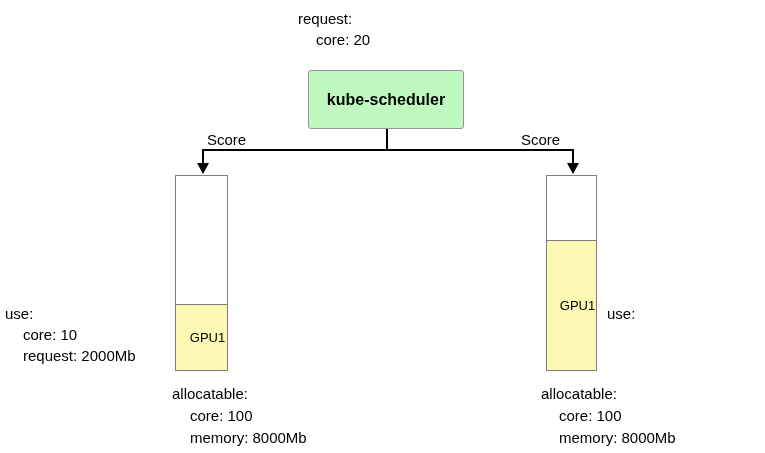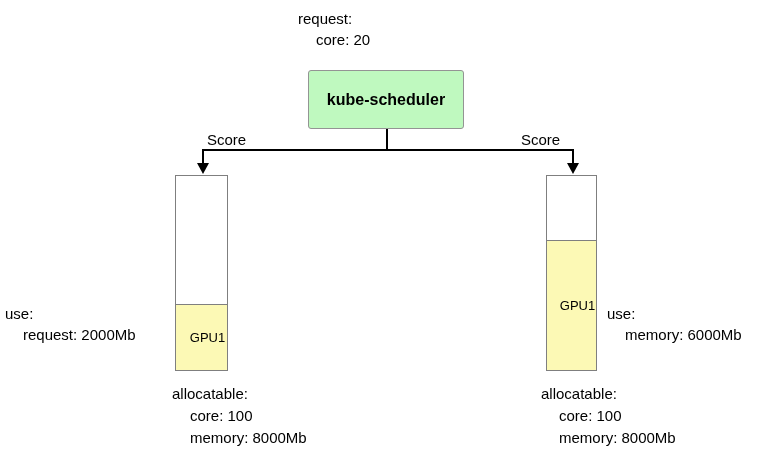--- a/index.html
+++ b/index.html
@@ -81,32 +81,32 @@
     <span>GPU1</span>
   </div>
 
   <div class="node-box" style="left:546px; top:175px; width:51px; height:196px;"></div>
   <div class="gpu-box" style="left:546px; top:240px; width:51px; height:131px;">
     <span>GPU1</span>
   </div>
 
   <div class="abs textblock" style="left:5px; top:303px;">
     <div>use:</div>
+    <div class="indent">core: 10</div>
     <div class="indent">request: 2000Mb</div>
   </div>
 
   <div class="abs textblock" style="left:172px; top:383px; line-height:22px;">
     <div>allocatable:</div>
     <div class="indent">core: 100</div>
     <div class="indent">memory: 8000Mb</div>
   </div>
 
   <div class="abs textblock" style="left:607px; top:303px;">
     <div>use:</div>
-    <div class="indent">memory: 6000Mb</div>
   </div>
 
   <div class="abs textblock" style="left:541px; top:383px; line-height:22px;">
     <div>allocatable:</div>
     <div class="indent">core: 100</div>
     <div class="indent">memory: 8000Mb</div>
   </div>
 
 </div>
 

